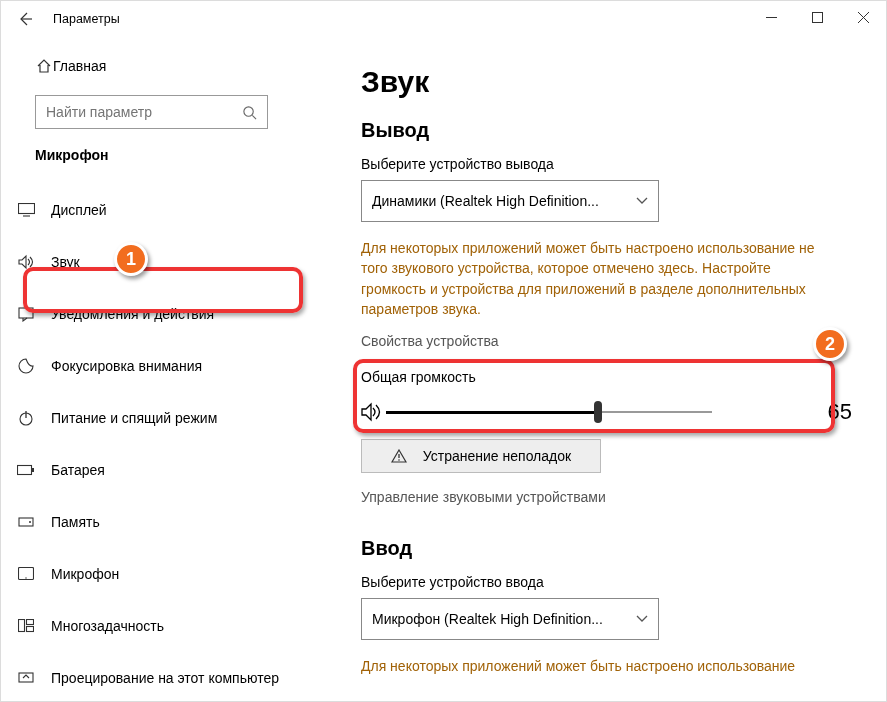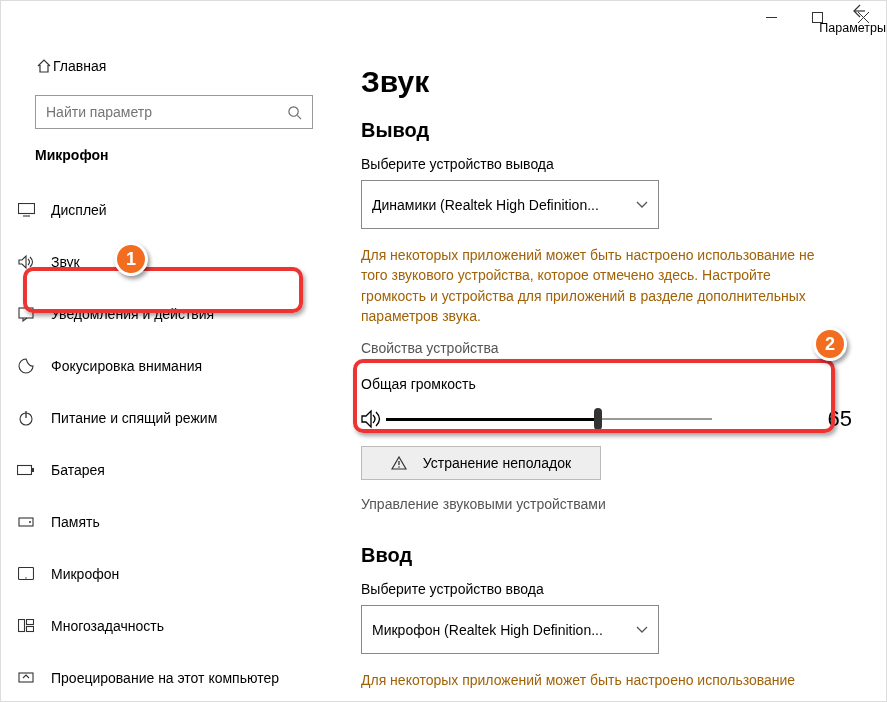--- a/index.html
+++ b/index.html
@@ -7,23 +7,22 @@
     width: 887px; height: 702px;
     font-family: "Segoe UI", Tahoma, sans-serif;
     font-size: 14px; color: #000; background: #fff;
     overflow: hidden;
     position: relative;
   }
   body { border: 1px solid #dcdcdc; }
 
   
   .titlebar {
-    display: flex; align-items: flex-end; height: 36px;
+    display: flex; align-items: center; height: 36px;
     padding-left: 14px;
-    flex-direction: column;
   }
   .titlebar .back { width: 20px; height: 20px; display:flex; align-items:center; justify-content:center; margin-right: 18px; color:#333;}
   .titlebar .title { font-size: 12.5px; }
   .win-controls {
     position: absolute; top: 0; right: 0; height: 32px; display: flex;
   }
   .win-controls div {
     width: 46px; height: 32px; display: flex; align-items: center; justify-content: center;
     color: #333;
   }
@@ -35,21 +34,21 @@
 
   
   .sidebar { width: 320px; padding: 10px 0 0 0; }
   .home-row {
     display: flex; align-items: center; height: 38px; padding: 0 14px 0 34px; 
     margin-bottom: 10px;
   }
   .home-row .ic { width:18px; display:flex; justify-content:center; color:#333;}
   .search-wrap { padding: 0 14px 0 34px; margin-bottom: 18px; }
   .search {
-    width: 278px; height: 34px; border: 1px solid #999; background:#fff;
+    width: 233px; height: 34px; border: 1px solid #999; background:#fff;
     display: flex; align-items: center; padding: 0 10px; color:#555;
   }
   .search input {
     flex:1; border:none; outline:none; font-size: 14px; color:#333; background:transparent;
   }
   .search .sicon { color:#555; }
   .section-label {
     padding: 0 14px 0 34px; font-weight: 600; font-size: 14px; margin-bottom: 28px;
   }
   .nav-item {
@@ -60,21 +59,21 @@
   .nav-item span.lbl { font-size: 14px; }
 
   
   .main {
     flex:1; padding: 28px 30px 0 40px; overflow:hidden; position:relative;
   }
   .h1 { font-size: 30px; font-weight: 600; margin-bottom: 20px; }
   .h2 { font-size: 20px; font-weight: 600; margin-bottom: 14px; }
   .lbl-small { font-size: 14px; margin-bottom: 8px; }
   .dropdown {
-    width: 298px; height: 49px; border:1px solid #888; display:flex; align-items:center;
+    width: 298px; height: 42px; border:1px solid #888; display:flex; align-items:center;
     padding:0 10px; justify-content:space-between; margin-bottom: 16px; font-size:14px;
   }
   .dropdown .chev { color:#555; }
   .desc { font-size:14px; color:#a16207; line-height:1.45; margin-bottom: 14px; max-width: 460px;}
   .link { font-size:14px; color:#555; margin-bottom: 14px; }
 
   .volume-block {
     position:relative; padding: 6px 0 10px 0; margin-bottom: 4px;
   }
   .vol-title { font-size:14px; margin-bottom: 14px; }

